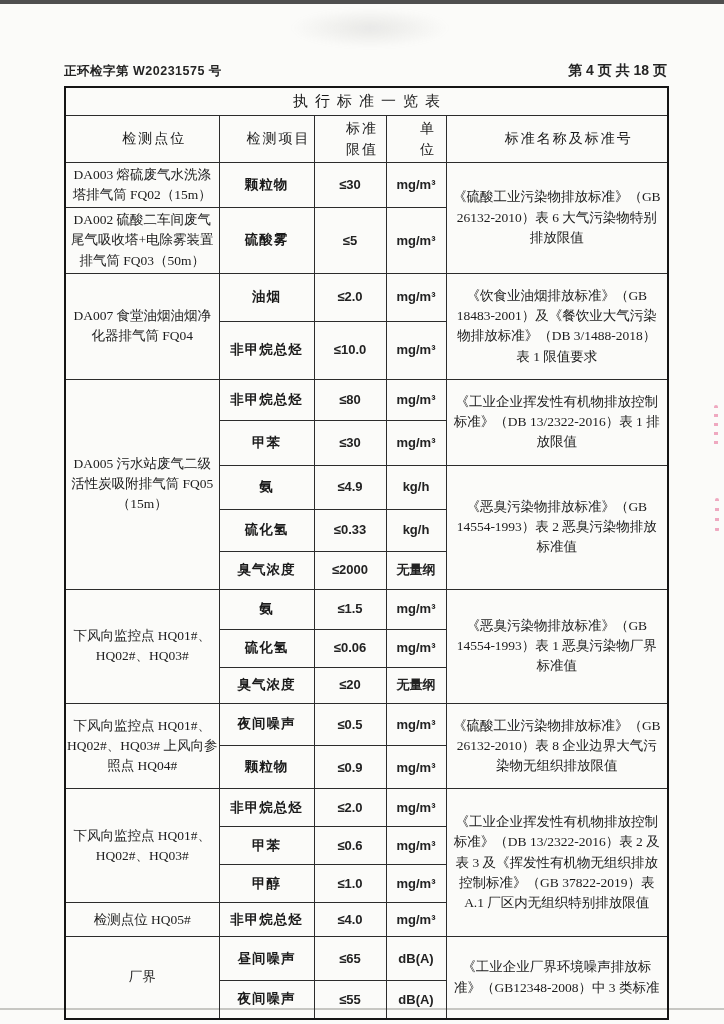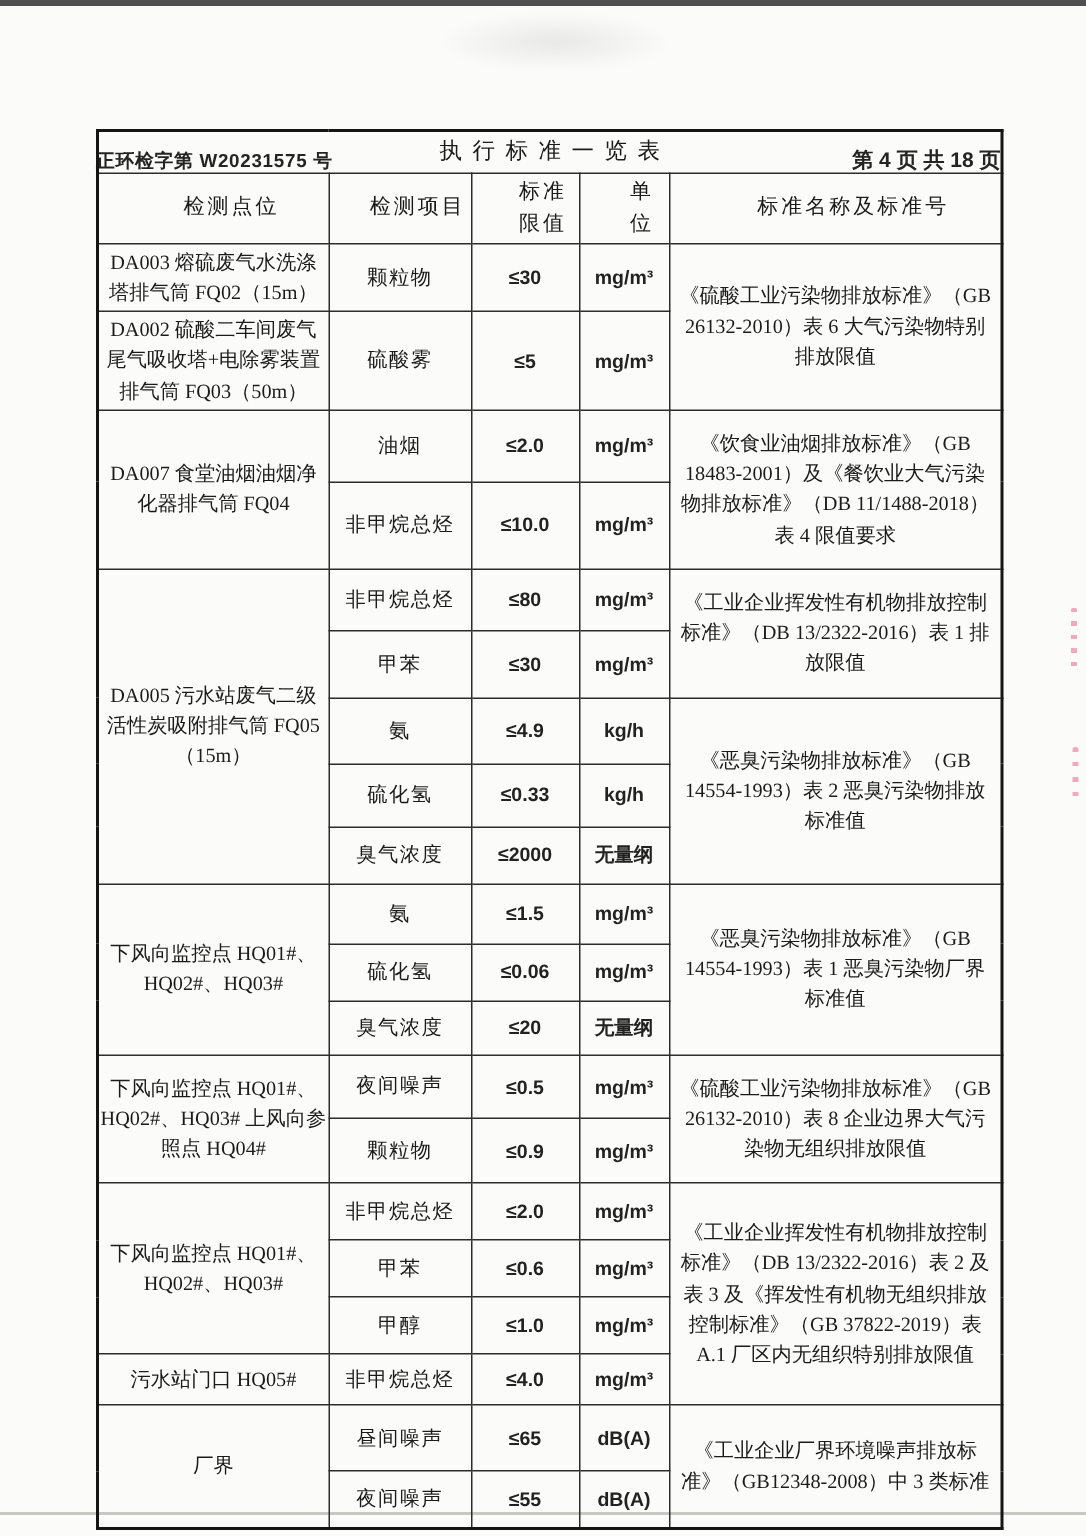--- a/index.html
+++ b/index.html
@@ -32,21 +32,21 @@
     left: 714px; top: 405px; height: 45px;
     background: repeating-linear-gradient(#e0457b 0 3px, transparent 3px 9px);
   }
   .ink-mark-2 {
     left: 715px; top: 498px; height: 34px;
     background: repeating-linear-gradient(#e0457b 0 3px, transparent 3px 10px);
   }
   
   .page-header {
     position: absolute; left: 64px; top: 62px; width: 603px;
-    display: flex; justify-content: space-between; align-items: baseline; margin-top: 36px;
+    display: flex; justify-content: space-between; align-items: baseline;
   }
   .doc-number {
     font-family: "Liberation Sans", "DejaVu Sans", sans-serif;
     font-size: 12.5px; font-weight: bold; color: #242424; letter-spacing: 0.5px;
   }
   .page-indicator {
     font-family: "Liberation Sans", "DejaVu Sans", sans-serif;
     font-size: 14px; font-weight: bold; color: #242424;
   }
   
@@ -68,21 +68,21 @@
     height: 28px; line-height: 1.2; margin-left: 48px;
   }
   tr.header-row th {
     height: 34px; font-size: 14px; letter-spacing: 2px; padding-left: 27px;
   }
   td.cell-point { padding: 2px 1px; }
   td.cell-limit, td.cell-unit {
     font-family: "Liberation Sans", "DejaVu Sans", sans-serif;
     font-weight: 600; font-size: 13px; color: #222; letter-spacing: 0; margin-top: 24px;
   }
-  td.cell-item { letter-spacing: 1px; }
+  td.cell-item { letter-spacing: 1px; font-weight: bold; }
   td.cell-standard { padding: 12px 5px; }
 </style>
 </head>
 <body>
 
 <div class="scan-top-edge"></div>
 <div class="scan-smudge"></div>
 <div class="ink-mark-1"></div>
 <div class="ink-mark-2"></div>
 <div class="scan-bottom-edge"></div>
@@ -124,21 +124,21 @@
       <td class="cell-item">硫酸雾</td>
       <td class="cell-limit">≤5</td>
       <td class="cell-unit">mg/m³</td>
     </tr>
 
     <tr style="height:38px">
       <td class="cell-point" rowspan="2">DA007 食堂油烟油烟净化器排气筒 FQ04</td>
       <td class="cell-item">油烟</td>
       <td class="cell-limit">≤2.0</td>
       <td class="cell-unit">mg/m³</td>
-      <td class="cell-standard" rowspan="2">《饮食业油烟排放标准》（GB 18483-2001）及《餐饮业大气污染物排放标准》（DB 11/1488-2018）表 4 限值要求</td>
+      <td class="cell-standard" rowspan="2">《饮食业油烟排放标准》（GB 18483-2001）及《餐饮业大气污染物排放标准》（DB 3/1488-2018）表 1 限值要求</td>
     </tr>
     <tr style="height:46px">
       <td class="cell-item">非甲烷总烃</td>
       <td class="cell-limit">≤10.0</td>
       <td class="cell-unit">mg/m³</td>
     </tr>
 
     <tr style="height:35px">
       <td class="cell-point" rowspan="5">DA005 污水站废气二级活性炭吸附排气筒 FQ05（15m）</td>
       <td class="cell-item">非甲烷总烃</td>
@@ -210,21 +210,21 @@
       <td class="cell-item">甲苯</td>
       <td class="cell-limit">≤0.6</td>
       <td class="cell-unit">mg/m³</td>
     </tr>
     <tr style="height:38px">
       <td class="cell-item">甲醇</td>
       <td class="cell-limit">≤1.0</td>
       <td class="cell-unit">mg/m³</td>
     </tr>
     <tr style="height:34px">
-      <td class="cell-point">污水站门口 HQ05#</td>
+      <td class="cell-point">检测点位 HQ05#</td>
       <td class="cell-item">非甲烷总烃</td>
       <td class="cell-limit">≤4.0</td>
       <td class="cell-unit">mg/m³</td>
     </tr>
 
     <tr style="height:44px">
       <td class="cell-point" rowspan="2">厂界</td>
       <td class="cell-item">昼间噪声</td>
       <td class="cell-limit">≤65</td>
       <td class="cell-unit">dB(A)</td>

